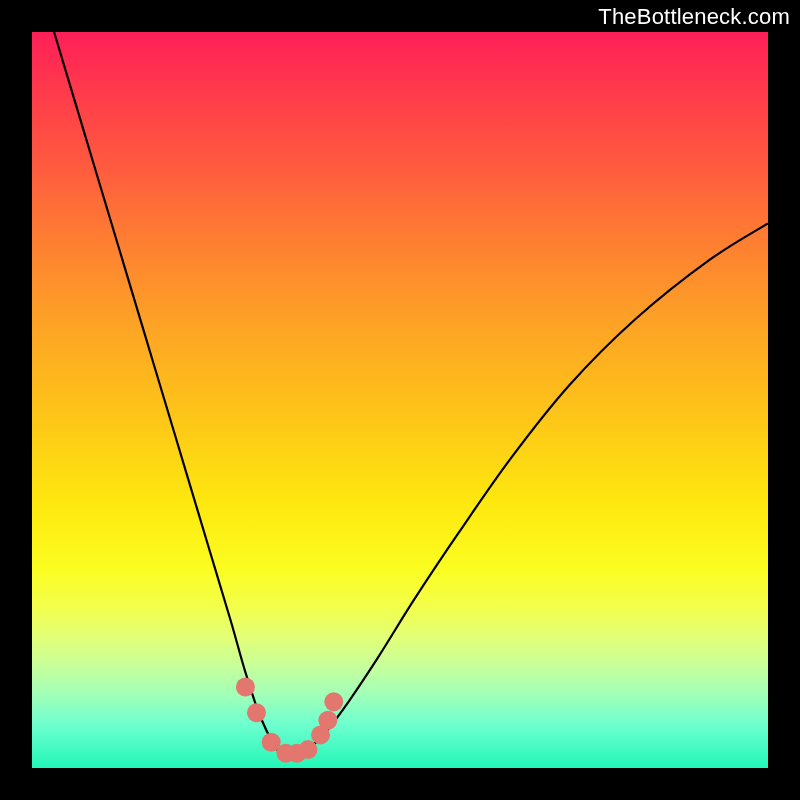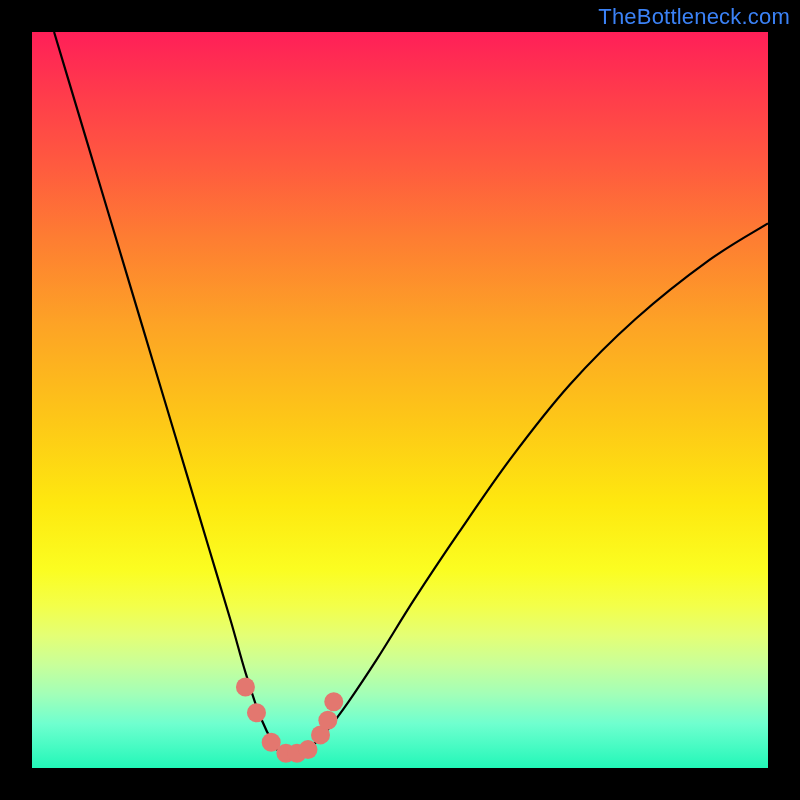--- a/index.html
+++ b/index.html
@@ -32,21 +32,21 @@
       #C8FF9A 86%,
       #A2FFB8 90%,
       #6FFFCF 94%,
       #22F7B8 100%
     );
   }
   .watermark {
     position: absolute;
     top: 4px;
     right: 10px;
-    color: #3b82f6;
+    color: #ffffff;
     font-size: 22px;
     font-weight: 400;
     letter-spacing: 0.2px;
     z-index: 20;
   }
   svg.curves {
     position: absolute;
     left: 0; top: 0;
     width: 736px;
     height: 736px;

